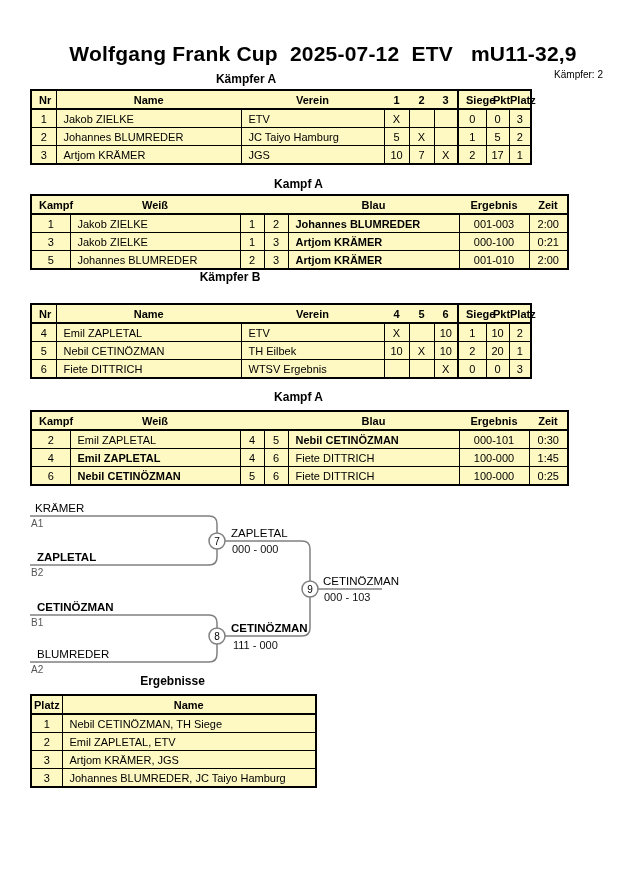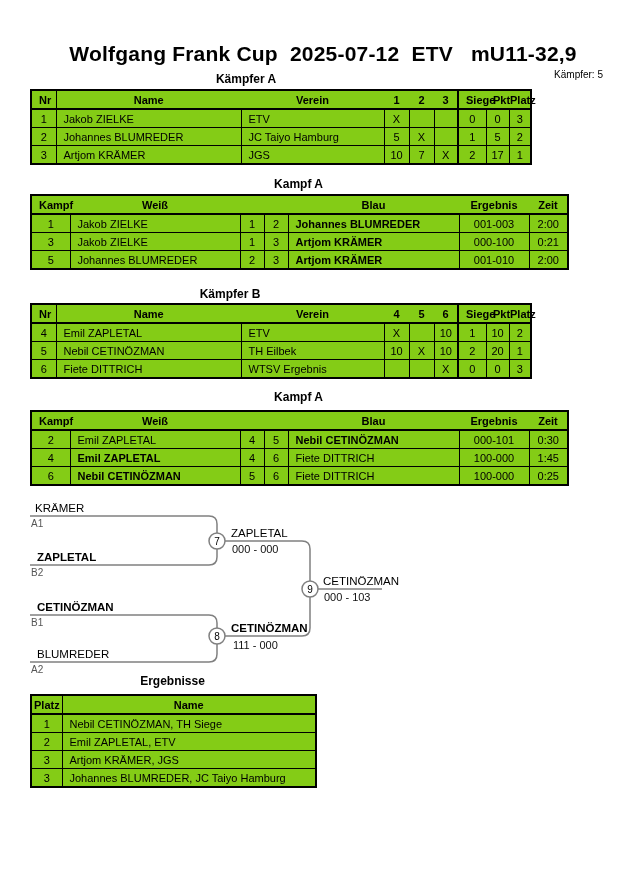--- a/index.html
+++ b/index.html
@@ -7,21 +7,21 @@
     width:630px;height:891px;position:relative;background:#ffffff;
     font-family:"Liberation Sans","DejaVu Sans",sans-serif;color:#000;
   }
   .abs{position:absolute;}
   .page-title{
     top:42px;left:8px;width:630px;text-align:center;
     font-size:21px;font-weight:bold;white-space:pre;letter-spacing:.2px;
   }
   .sec-title{font-size:12px;font-weight:bold;text-align:center;}
   .count-label{top:69px;right:27px;font-size:10px;}
-  table.tbl{border-collapse:collapse;table-layout:fixed;border:2px solid #000;background:#84cc16;}
+  table.tbl{border-collapse:collapse;table-layout:fixed;border:2px solid #000;background:#fef9c3;}
   table.tbl td{border:1px solid #000;height:17px;font-size:11px;padding:0 2px;
     white-space:nowrap;overflow:hidden;}
   table.tbl th{border:none;border-bottom:2px solid #000;height:17px;font-size:11px;
     font-weight:bold;padding:0 1px;white-space:nowrap;overflow:visible;text-align:center;}
   table.tbl th.bR{border-right:1px solid #000;}
   table.tbl th.aL,table.tbl td.aL{text-align:left;padding-left:7px;}
   table.tbl td.aC{text-align:center;padding:0;}
   table.tbl .thickL{border-left:2px solid #000 !important;}
   .bold{font-weight:bold;}
   
@@ -30,21 +30,21 @@
   .bk-code{font-size:10px;fill:#555;}
   .bk-num{font-size:10px;fill:#000;}
   .bk-score{font-size:11px;fill:#111;}
   svg .bold{font-weight:bold;}
 </style>
 </head>
 <body>
 
 <div class="abs page-title">Wolfgang Frank Cup  2025-07-12  ETV   mU11-32,9</div>
 <div class="abs sec-title" style="top:72px;left:46px;width:400px;">Kämpfer A</div>
-<div class="abs count-label">Kämpfer: 5</div>
+<div class="abs count-label">Kämpfer: 2</div>
 
 <table class="abs tbl" style="top:89px;left:30px;width:500px;">
   <colgroup>
       <col style="width:25px">
       <col style="width:185px">
       <col style="width:143px">
       <col style="width:25px">
       <col style="width:25px">
       <col style="width:24px">
       <col style="width:28px">
@@ -143,21 +143,21 @@
     <td class="aL">Johannes BLUMREDER</td>
     <td class="aC">2</td>
     <td class="aC">3</td>
     <td class="aL bold">Artjom KRÄMER</td>
     <td class="aC">001-010</td>
     <td class="aC">2:00</td>
   </tr>
 </tbody>
   </table>
 
-<div class="abs sec-title" style="top:287px;left:30px;width:400px;">Kämpfer B</div>
+<div class="abs sec-title" style="top:270px;left:30px;width:400px;">Kämpfer B</div>
 <table class="abs tbl" style="top:303px;left:30px;width:500px;">
   <colgroup>
       <col style="width:25px">
       <col style="width:185px">
       <col style="width:143px">
       <col style="width:25px">
       <col style="width:25px">
       <col style="width:24px">
       <col style="width:28px">
       <col style="width:23px">

